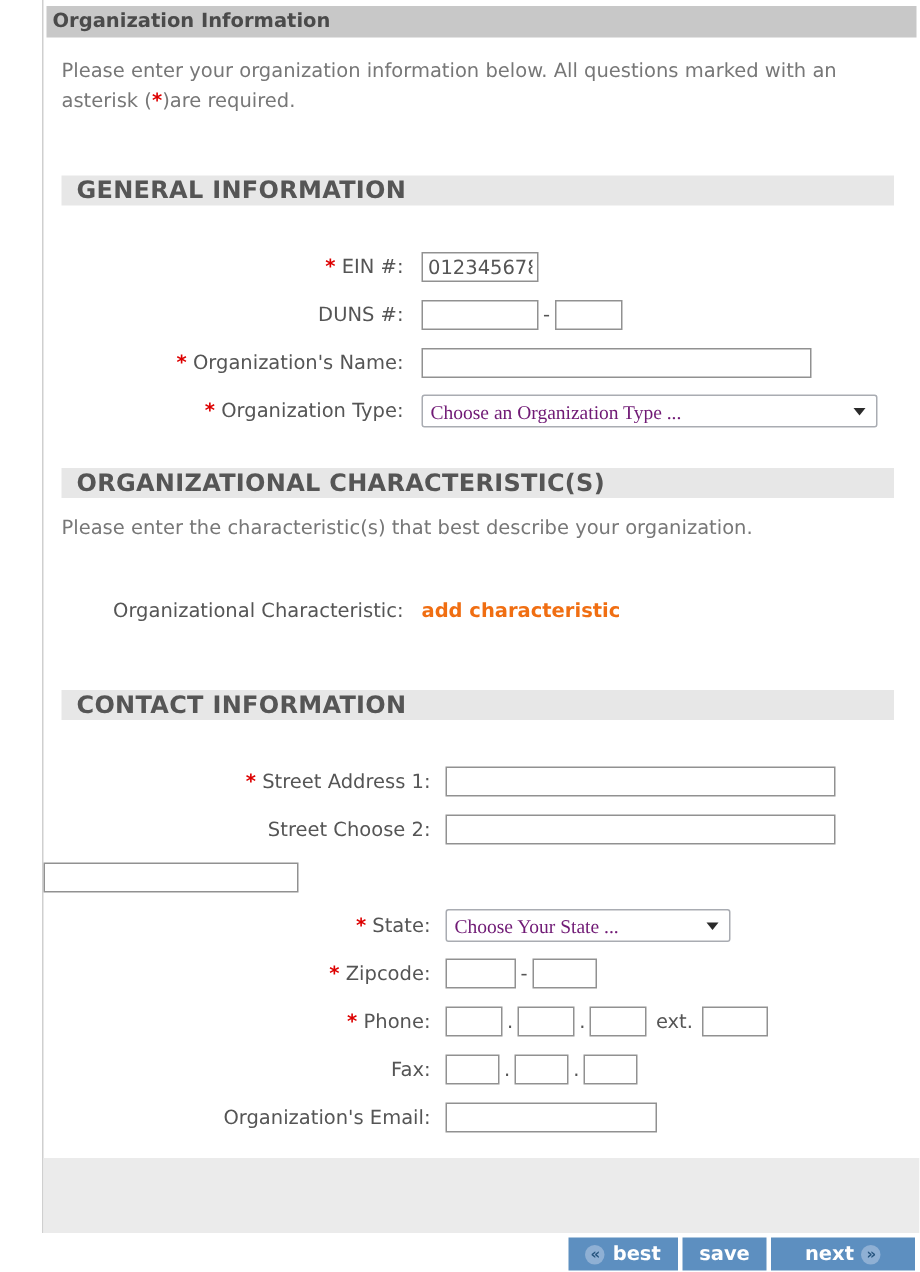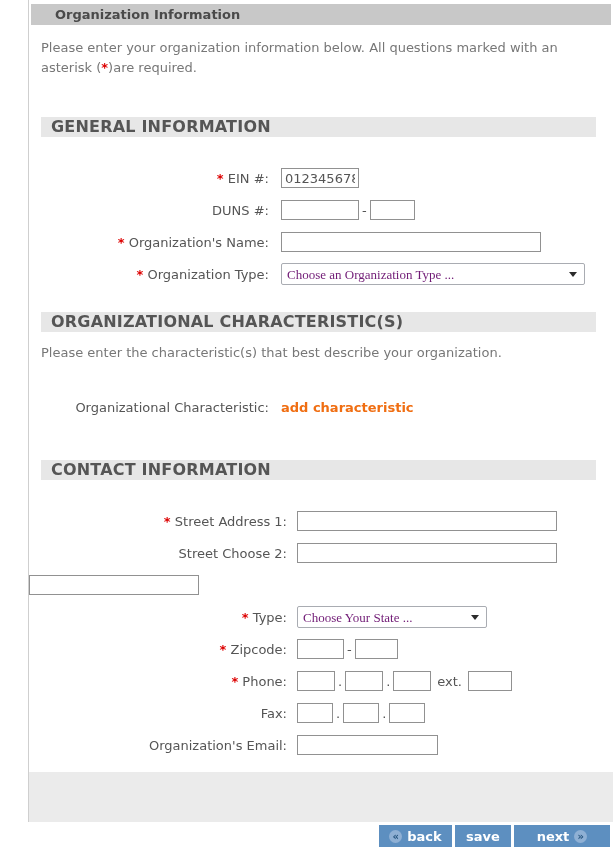--- a/index.html
+++ b/index.html
@@ -8,21 +8,21 @@
     font-family:"DejaVu Sans","Liberation Sans",sans-serif;
     font-size:13px;color:#555555;position:relative;
   }
   .panel{
     position:absolute;left:28px;top:0;width:585px;height:822px;
     background:#ffffff;border-left:1px solid #cfcfcf;box-sizing:border-box;
   }
   .titlebar{
     margin:4px 2px 0 2px;height:21px;line-height:21px;
     background:#c8c8c8;color:#4a4a4a;font-weight:bold;font-size:13px;
-    padding-left:24px;
+    padding-left:4px;
   }
   .intro{
     margin:13px 16px 0 12px;line-height:20px;color:#777777;max-width:552px;
   }
   .req{color:#dd0000;font-weight:bold;}
   .section-bar{
     margin:0 17px 0 12px;height:20px;line-height:20px;
     background:#e7e7e7;color:#555555;font-weight:bold;font-size:16px;
     padding-left:10px;letter-spacing:0.2px;
   }
@@ -151,21 +151,21 @@
     </div>
   </div>
 
   <div class="row contact">
     <div class="fld">
       <input type="text" style="width: 170px;">
     </div>
   </div>
 
   <div class="row contact">
-    <div class="lbl"><span class="req">*</span> <span>Type:</span></div>
+    <div class="lbl"><span class="req">*</span> <span>State:</span></div>
     <div class="fld">
       <span class="selwrap" style="width:190px;">
         <select>
           <option>Choose Your State ...</option>
         </select>
       </span>
     </div>
   </div>
 
   <div class="row contact">
@@ -207,21 +207,21 @@
       <input type="text" style="width: 141px;">
     </div>
   </div>
 
   <div class="footer-band"></div>
 </div>
 
 <div class="btnbar">
   <button class="btn btn-back">
     <span class="circle-icon">«</span>
-    <span>back</span>
+    <span>best</span>
   </button>
   <button class="btn btn-save">
     <span>save</span>
   </button>
   <button class="btn btn-next">
     <span>next</span>
     <span class="circle-icon">»</span>
   </button>
 </div>
 

